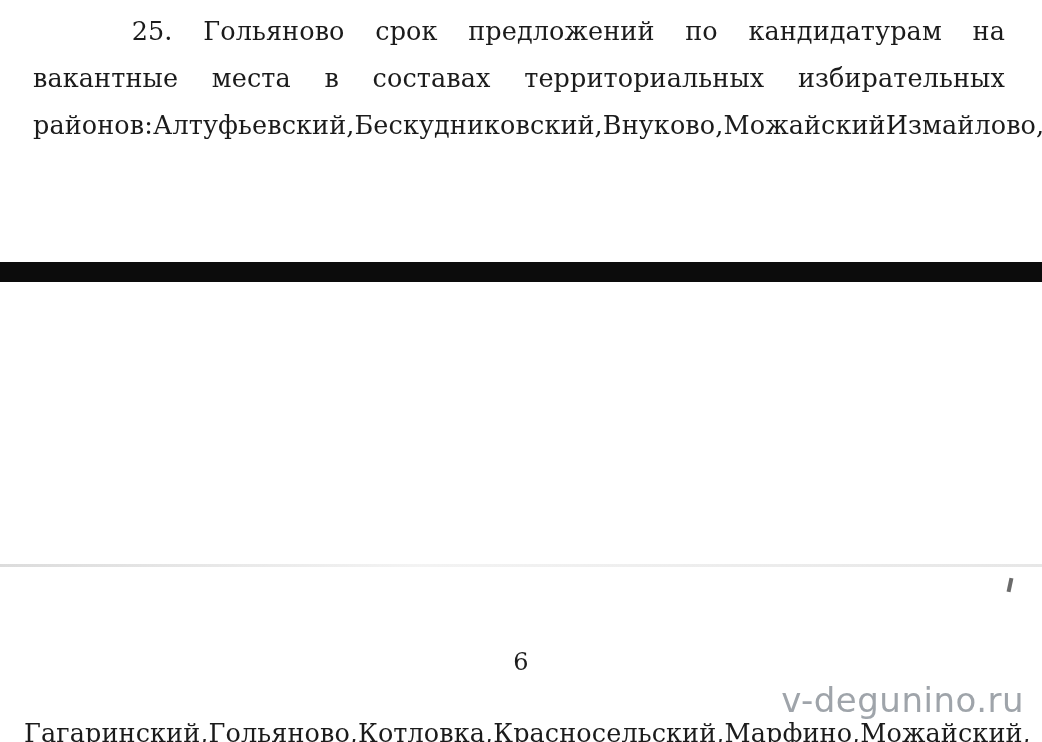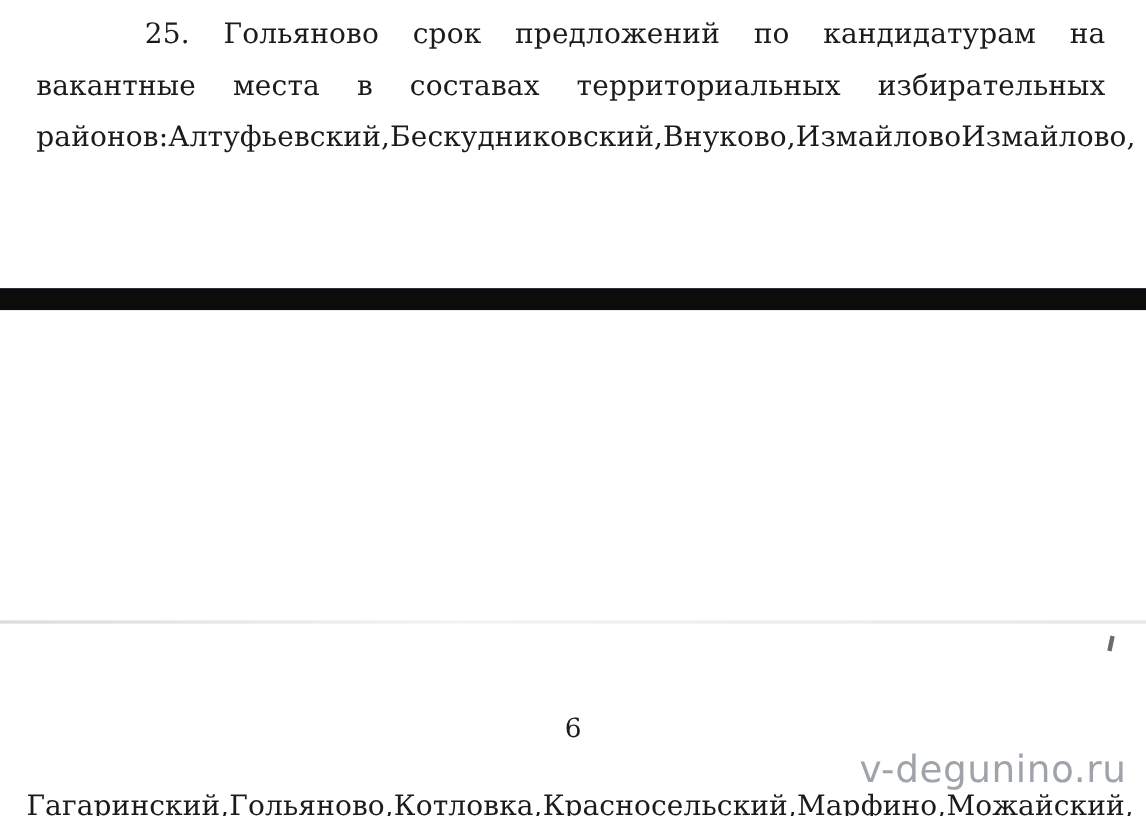--- a/index.html
+++ b/index.html
@@ -143,21 +143,21 @@
         <span>в</span>
         <span>составах</span>
         <span>территориальных</span>
         <span>избирательных</span>
       </span>
       <span class="line-stretch">
         <span>районов:</span>
         <span>Алтуфьевский,</span>
         <span>Бескудниковский,</span>
         <span>Внуково,</span>
-        <span>Измайлово</span>
+        <span>Можайский</span>
         <span>Измайлово,</span>
       </span>
     </div>
   </div>
 
   <div class="scan-gap"></div>
 
   <div class="scan-bottom">
     <div class="speck-2"></div>
     <div class="speck-1"></div>

